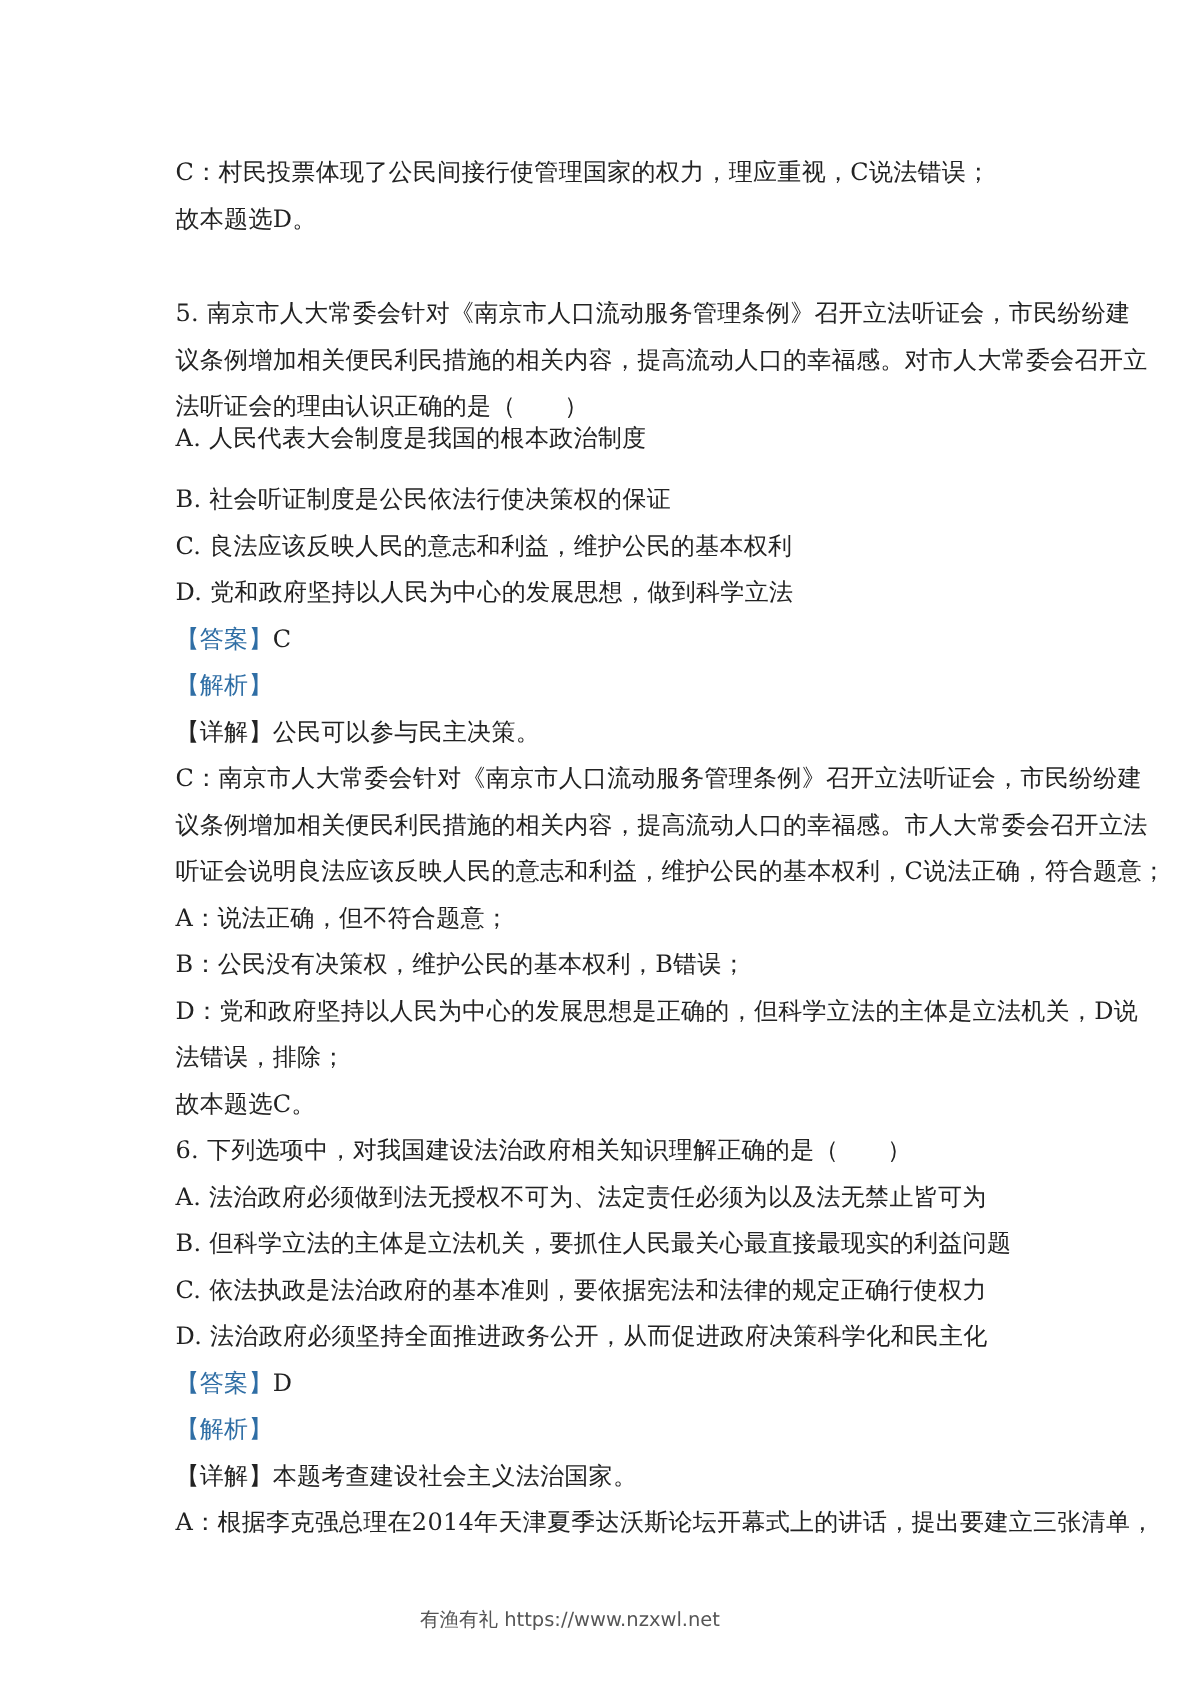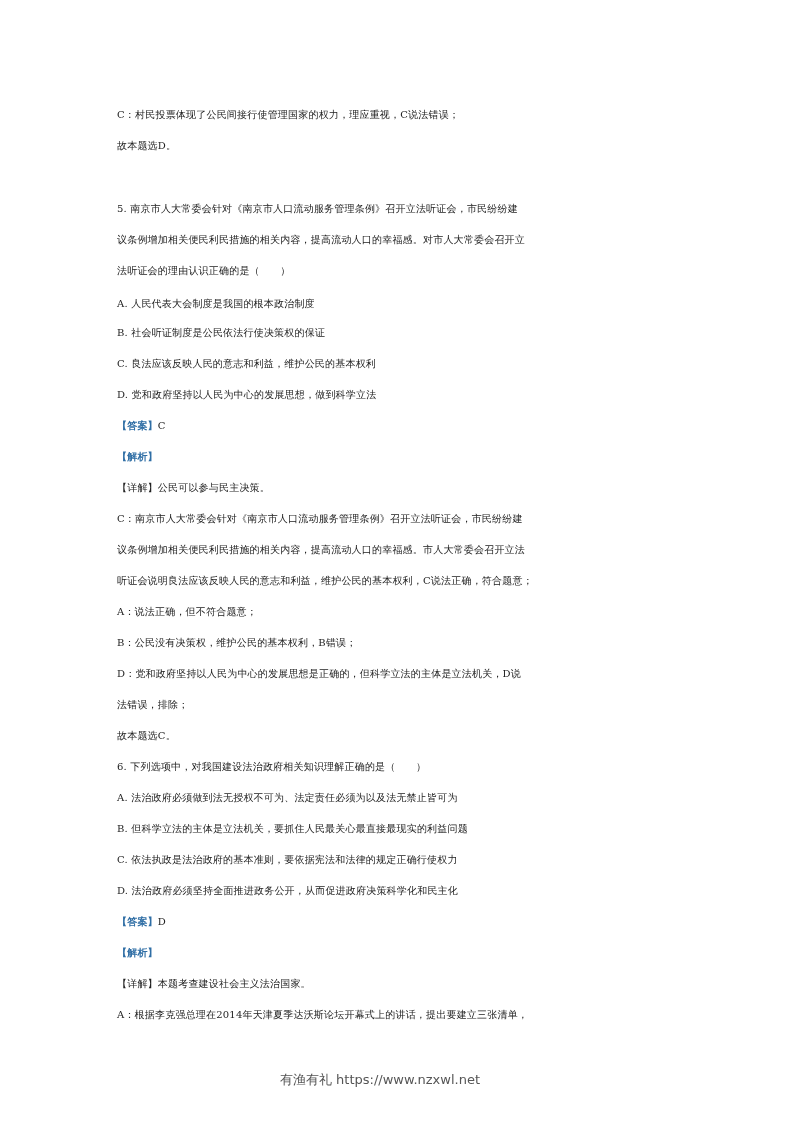--- a/index.html
+++ b/index.html
@@ -1,33 +1,33 @@
 <!DOCTYPE html>
 <html><head>
 <meta charset="utf-8">
 <style>
   html, body { margin: 0; padding: 0; background: #ffffff; }
   body { width: 793px; height: 1122px; position: relative; overflow: hidden;
          font-family: "DejaVu Serif", "Liberation Serif", serif; color: #222; }
-  .line { position: absolute; left: 117px; font-size: 10px; white-space: nowrap; line-height: 16px; letter-spacing: 0.2px; }
-  .tag-blue { color: #2f6ea5; font-weight: bold; }
+  .line { position: absolute; left: 117px; font-size: 16px; white-space: nowrap; line-height: 16px; letter-spacing: 0.2px; }
+  .tag-blue { color: #2f6ea5; }
   .footer { position: absolute; top: 1071px; left: 0; width: 760px; text-align: center;
             font-family: "DejaVu Sans", "Liberation Sans", sans-serif; font-size: 13px; color: #555; }
 </style>
 </head>
 <body>
 
 <div class="line" style="top:107px">C：村民投票体现了公民间接行使管理国家的权力，理应重视，C说法错误；</div>
 <div class="line" style="top:138px">故本题选D。</div>
 
 <div class="line" style="top:201px">5. 南京市人大常委会针对《南京市人口流动服务管理条例》召开立法听证会，市民纷纷建</div>
 <div class="line" style="top:232px">议条例增加相关便民利民措施的相关内容，提高流动人口的幸福感。对市人大常委会召开立</div>
 <div class="line" style="top:263px">法听证会的理由认识正确的是（　　）</div>
 
-<div class="line" style="top:296px">A. 人民代表大会制度是我国的根本政治制度</div>
+<div class="line" style="top:284px">A. 人民代表大会制度是我国的根本政治制度</div>
 <div class="line" style="top:325px">B. 社会听证制度是公民依法行使决策权的保证</div>
 <div class="line" style="top:356px">C. 良法应该反映人民的意志和利益，维护公民的基本权利</div>
 <div class="line" style="top:387px">D. 党和政府坚持以人民为中心的发展思想，做到科学立法</div>
 
 <div class="line" style="top:418px">
   <span class="tag-blue">【答案】</span><span>C</span>
 </div>
 <div class="line tag-blue" style="top:449px">【解析】</div>
 <div class="line" style="top:480px">
   <span>【详解】</span><span>公民可以参与民主决策。</span>

